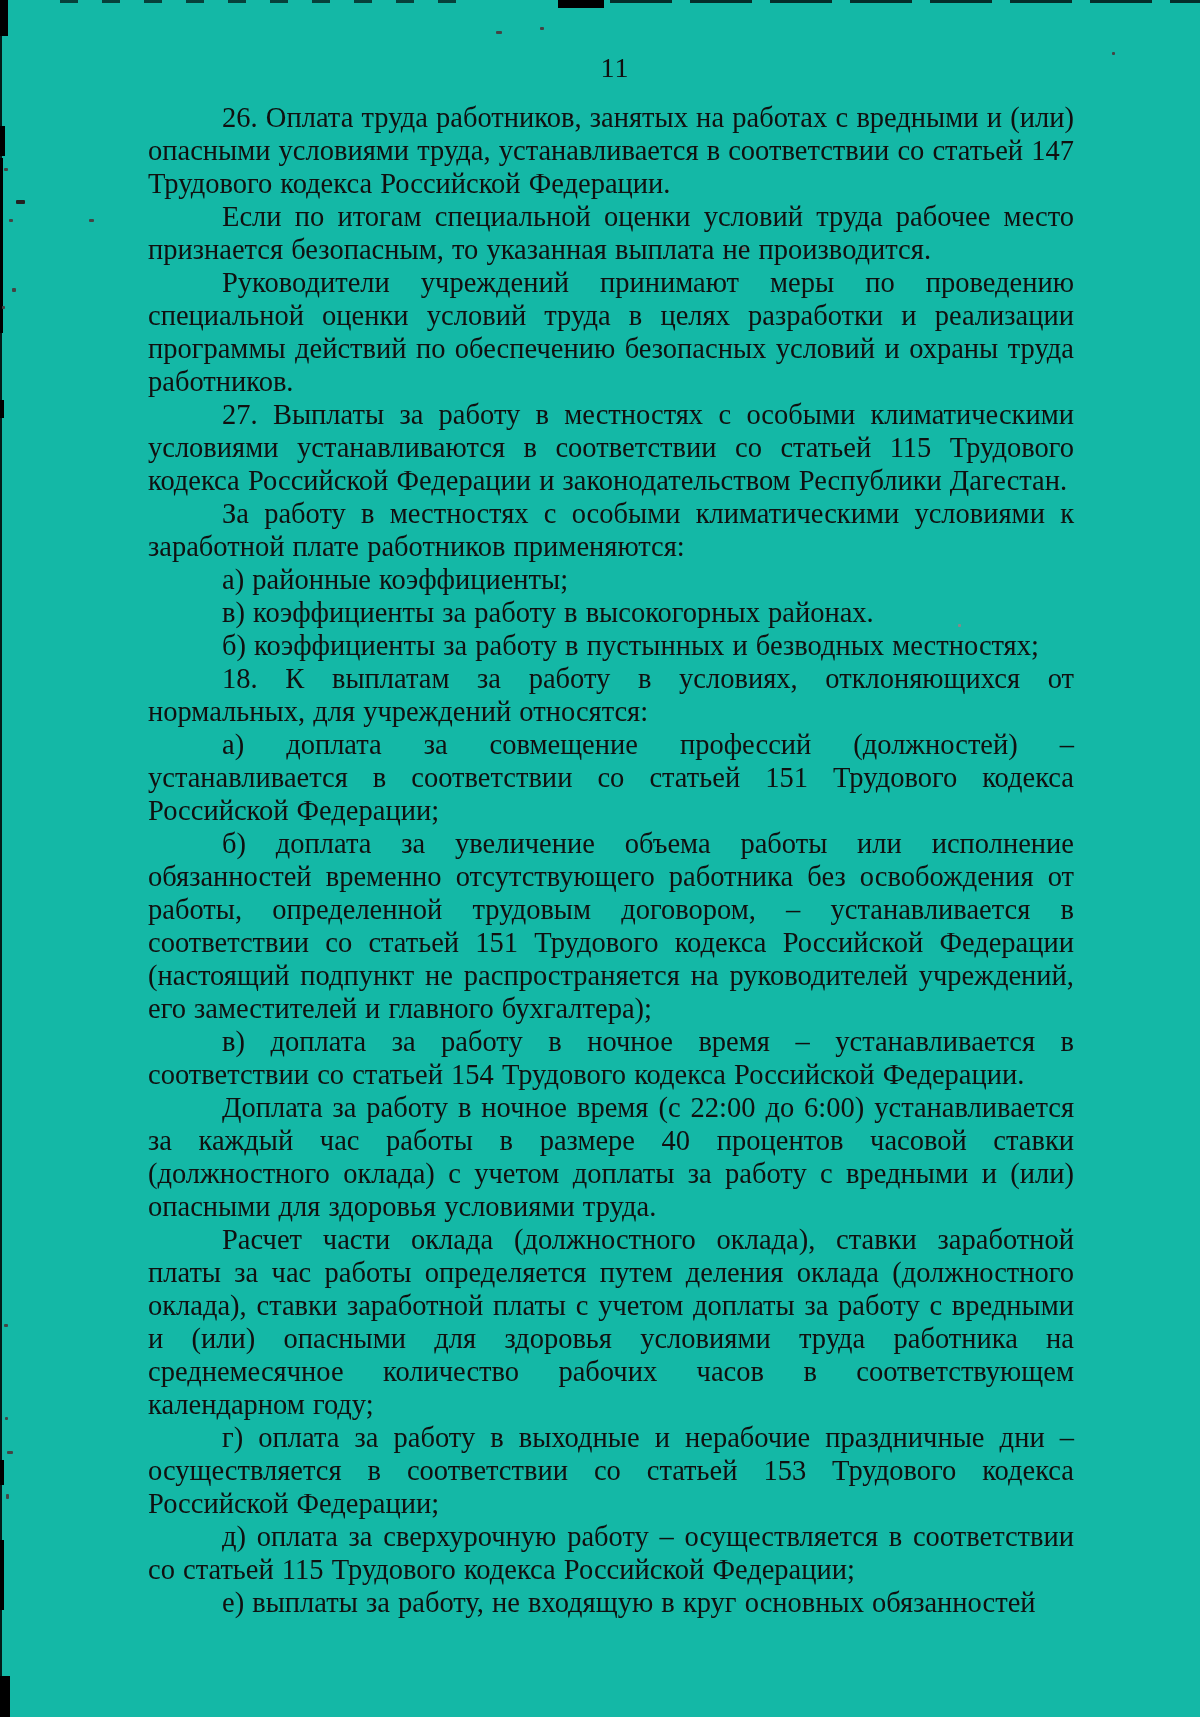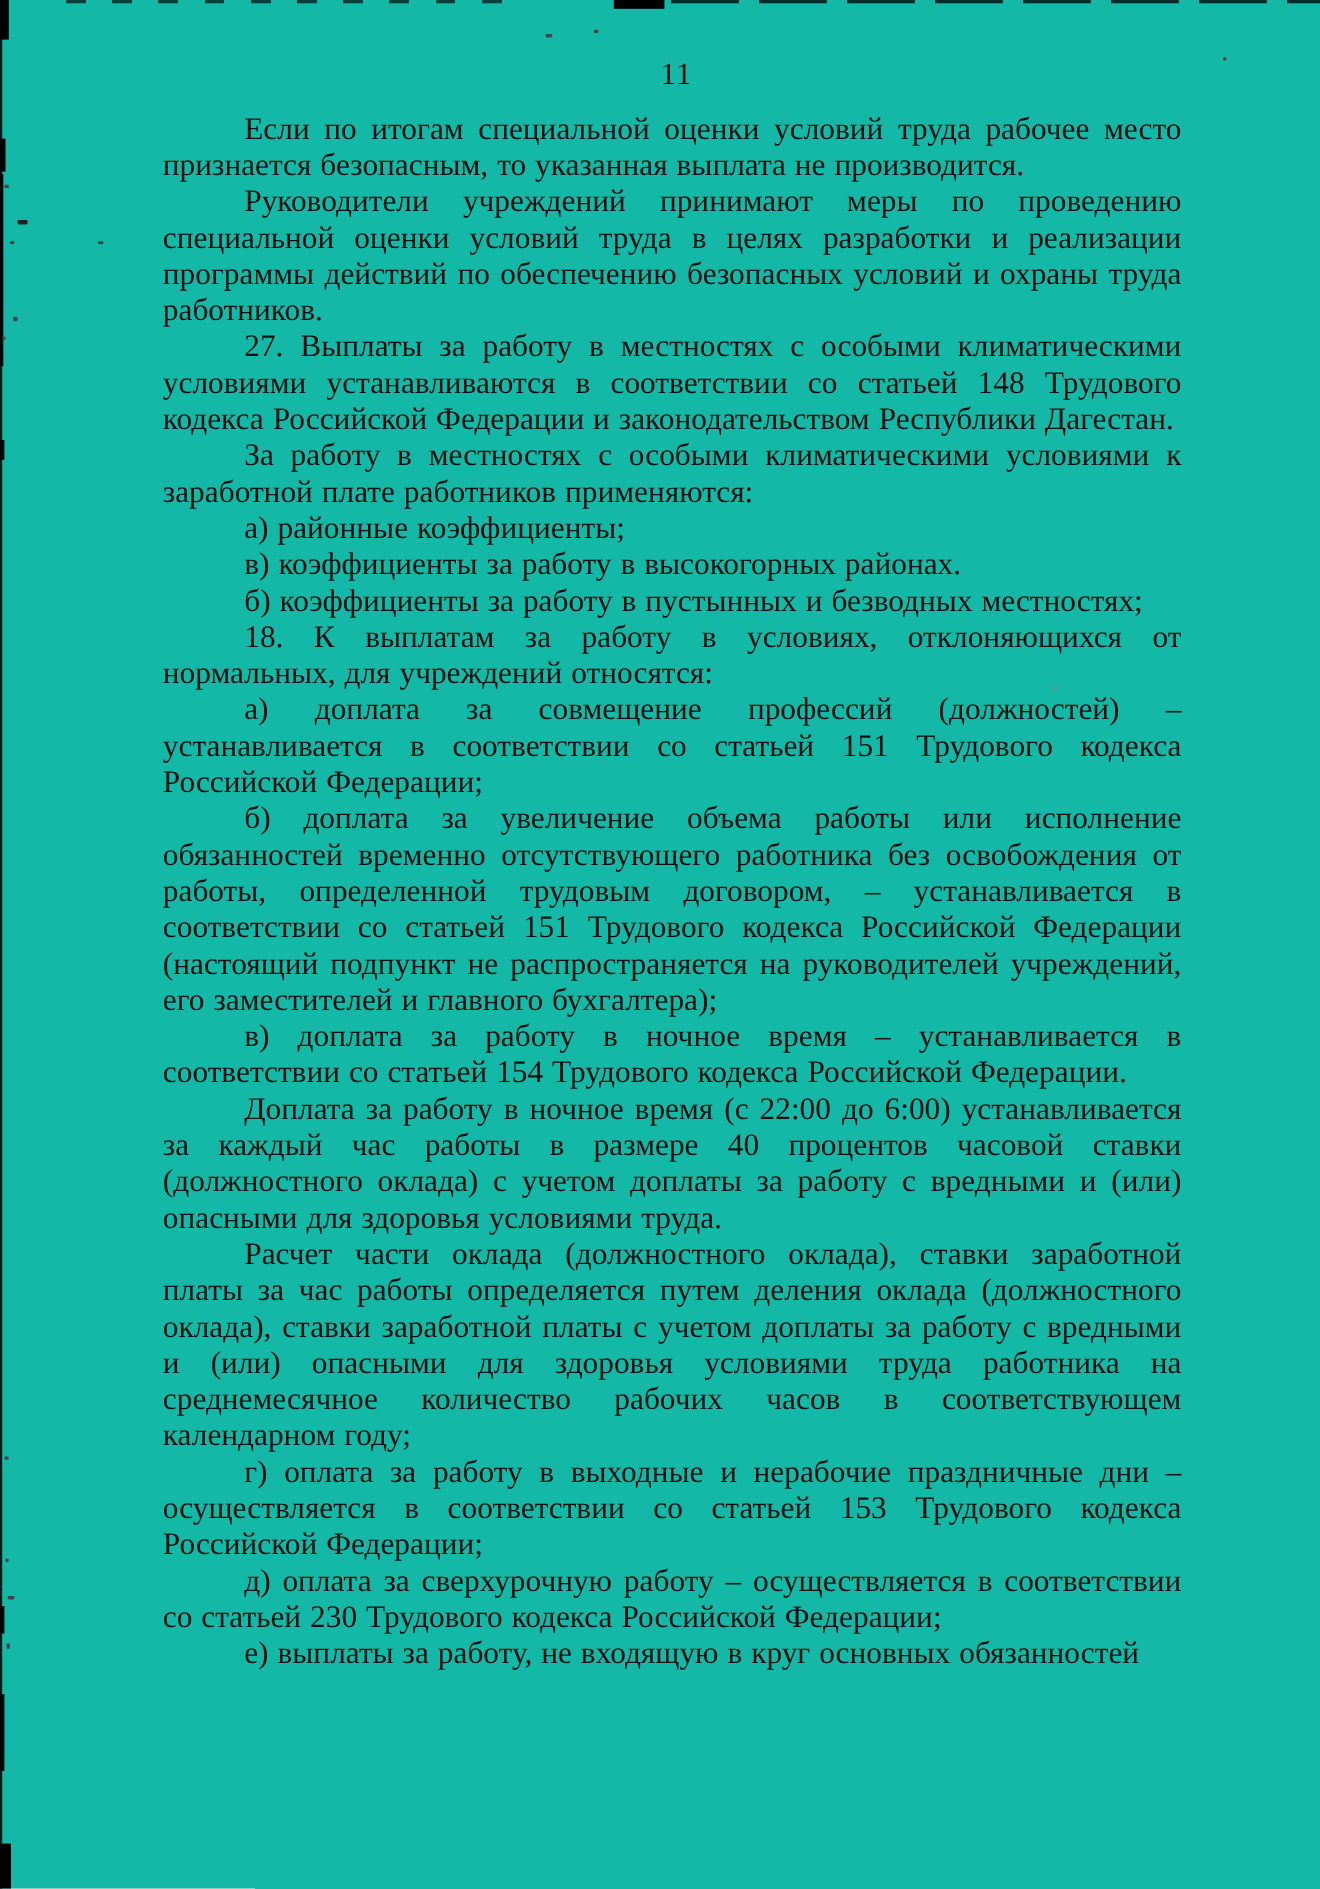--- a/index.html
+++ b/index.html
@@ -76,35 +76,36 @@
   .speck { position: absolute; background: #444; border-radius: 1px; }
 </style>
 </head>
 <body>
 
 <div class="scan-page">
 
   <div class="page-number">11</div>
 
   <div class="text-block">
+      <p class="para">26. Оплата труда работников, занятых на работах с вредными и (или) опасными условиями труда, устанавливается в соответствии со статьей 147 Трудового кодекса Российской Федерации.</p>
       <p class="para">Если по итогам специальной оценки условий труда рабочее место признается безопасным, то указанная выплата не производится.</p>
       <p class="para">Руководители учреждений принимают меры по проведению специальной оценки условий труда в целях разработки и реализации программы действий по обеспечению безопасных условий и охраны труда работников.</p>
-      <p class="para">27. Выплаты за работу в местностях с особыми климатическими условиями устанавливаются в соответствии со статьей 148 Трудового кодекса Российской Федерации и законодательством Республики Дагестан.</p>
+      <p class="para">27. Выплаты за работу в местностях с особыми климатическими условиями устанавливаются в соответствии со статьей 115 Трудового кодекса Российской Федерации и законодательством Республики Дагестан.</p>
       <p class="para">За работу в местностях с особыми климатическими условиями к заработной плате работников применяются:</p>
       <p class="para">а) районные коэффициенты;</p>
       <p class="para">в) коэффициенты за работу в высокогорных районах.</p>
       <p class="para">б) коэффициенты за работу в пустынных и безводных местностях;</p>
       <p class="para">18. К выплатам за работу в условиях, отклоняющихся от нормальных, для учреждений относятся:</p>
       <p class="para">а) доплата за совмещение профессий (должностей) – устанавливается в соответствии со статьей 151 Трудового кодекса Российской Федерации;</p>
       <p class="para">б) доплата за увеличение объема работы или исполнение обязанностей временно отсутствующего работника без освобождения от работы, определенной трудовым договором, – устанавливается в соответствии со статьей 151 Трудового кодекса Российской Федерации (настоящий подпункт не распространяется на руководителей учреждений, его заместителей и главного бухгалтера);</p>
       <p class="para">в) доплата за работу в ночное время – устанавливается в соответствии со статьей 154 Трудового кодекса Российской Федерации.</p>
       <p class="para">Доплата за работу в ночное время (с 22:00 до 6:00) устанавливается за каждый час работы в размере 40 процентов часовой ставки (должностного оклада) с учетом доплаты за работу с вредными и (или) опасными для здоровья условиями труда.</p>
       <p class="para">Расчет части оклада (должностного оклада), ставки заработной платы за час работы определяется путем деления оклада (должностного оклада), ставки заработной платы с учетом доплаты за работу с вредными и (или) опасными для здоровья условиями труда работника на среднемесячное количество рабочих часов в соответствующем календарном году;</p>
       <p class="para">г) оплата за работу в выходные и нерабочие праздничные дни – осуществляется в соответствии со статьей 153 Трудового кодекса Российской Федерации;</p>
-      <p class="para">д) оплата за сверхурочную работу – осуществляется в соответствии со статьей 230 Трудового кодекса Российской Федерации;</p>
+      <p class="para">д) оплата за сверхурочную работу – осуществляется в соответствии со статьей 115 Трудового кодекса Российской Федерации;</p>
       <p class="para">е) выплаты за работу, не входящую в круг основных обязанностей</p>
     </div>
 
   <div class="top-dashes-a"></div>
   <div class="top-dashes-b"></div>
   <div class="top-blob"></div>
 
   <div class="edge-left-base"></div>
   <div class="edge-seg" style="left:0;top:0;width:8px;height:36px"></div>
   <div class="edge-seg" style="left:0;top:126px;width:5px;height:30px"></div>

